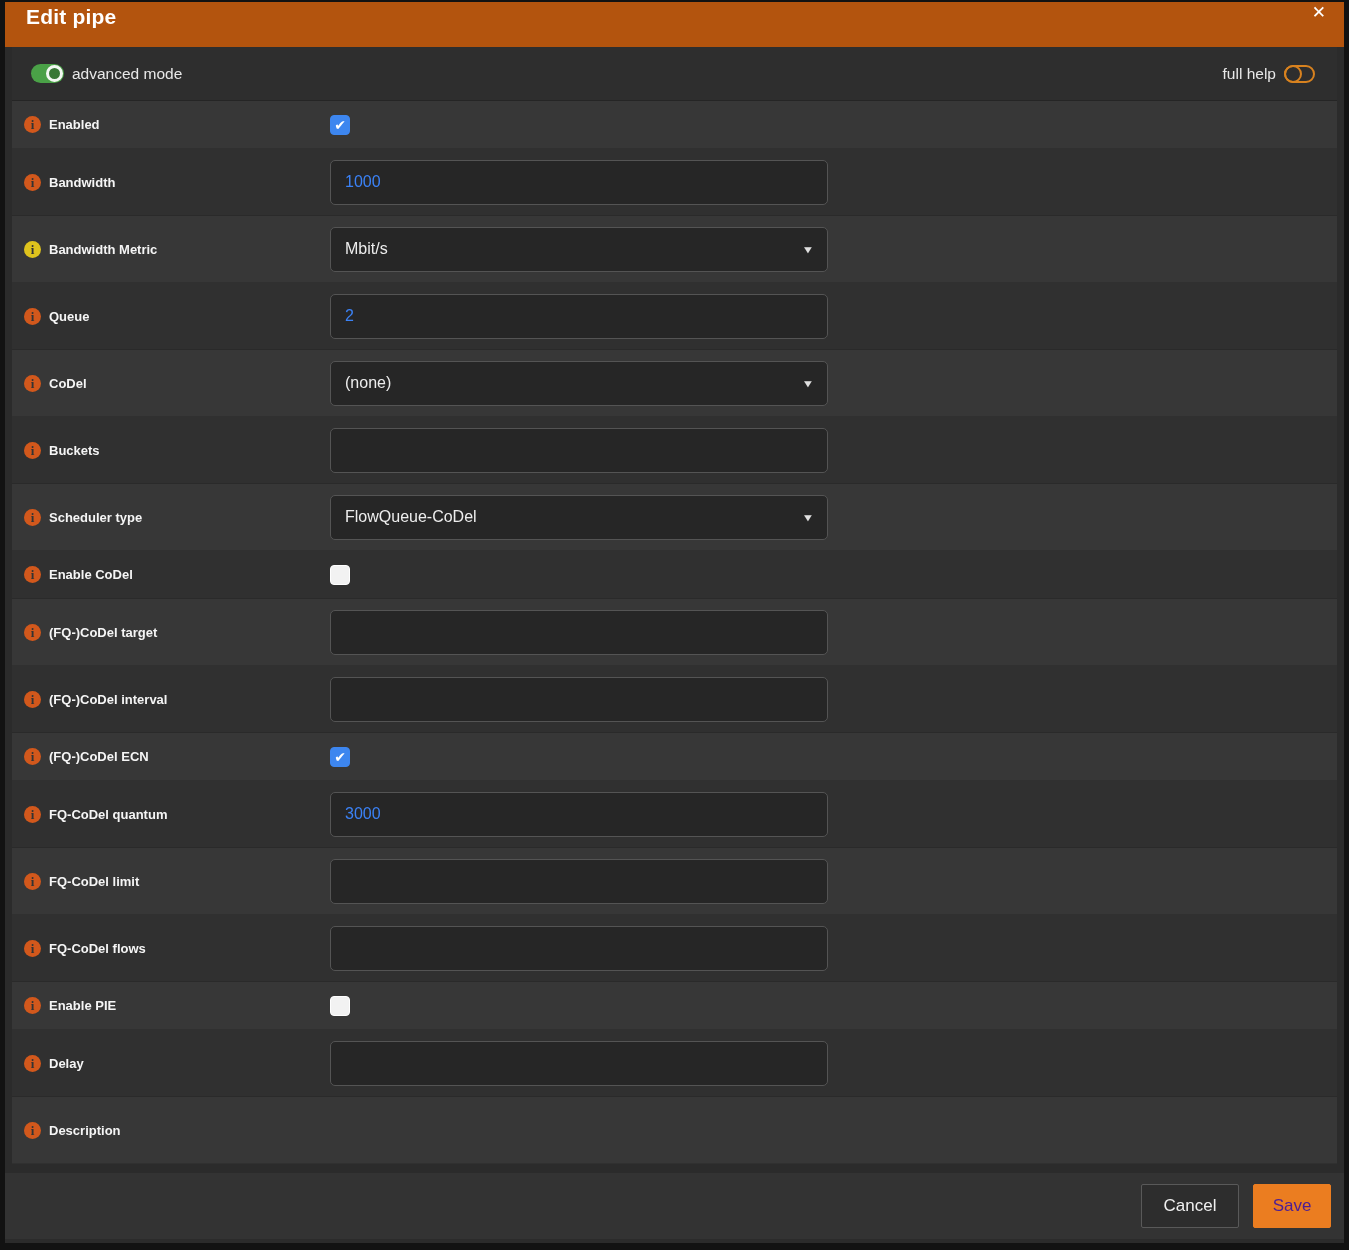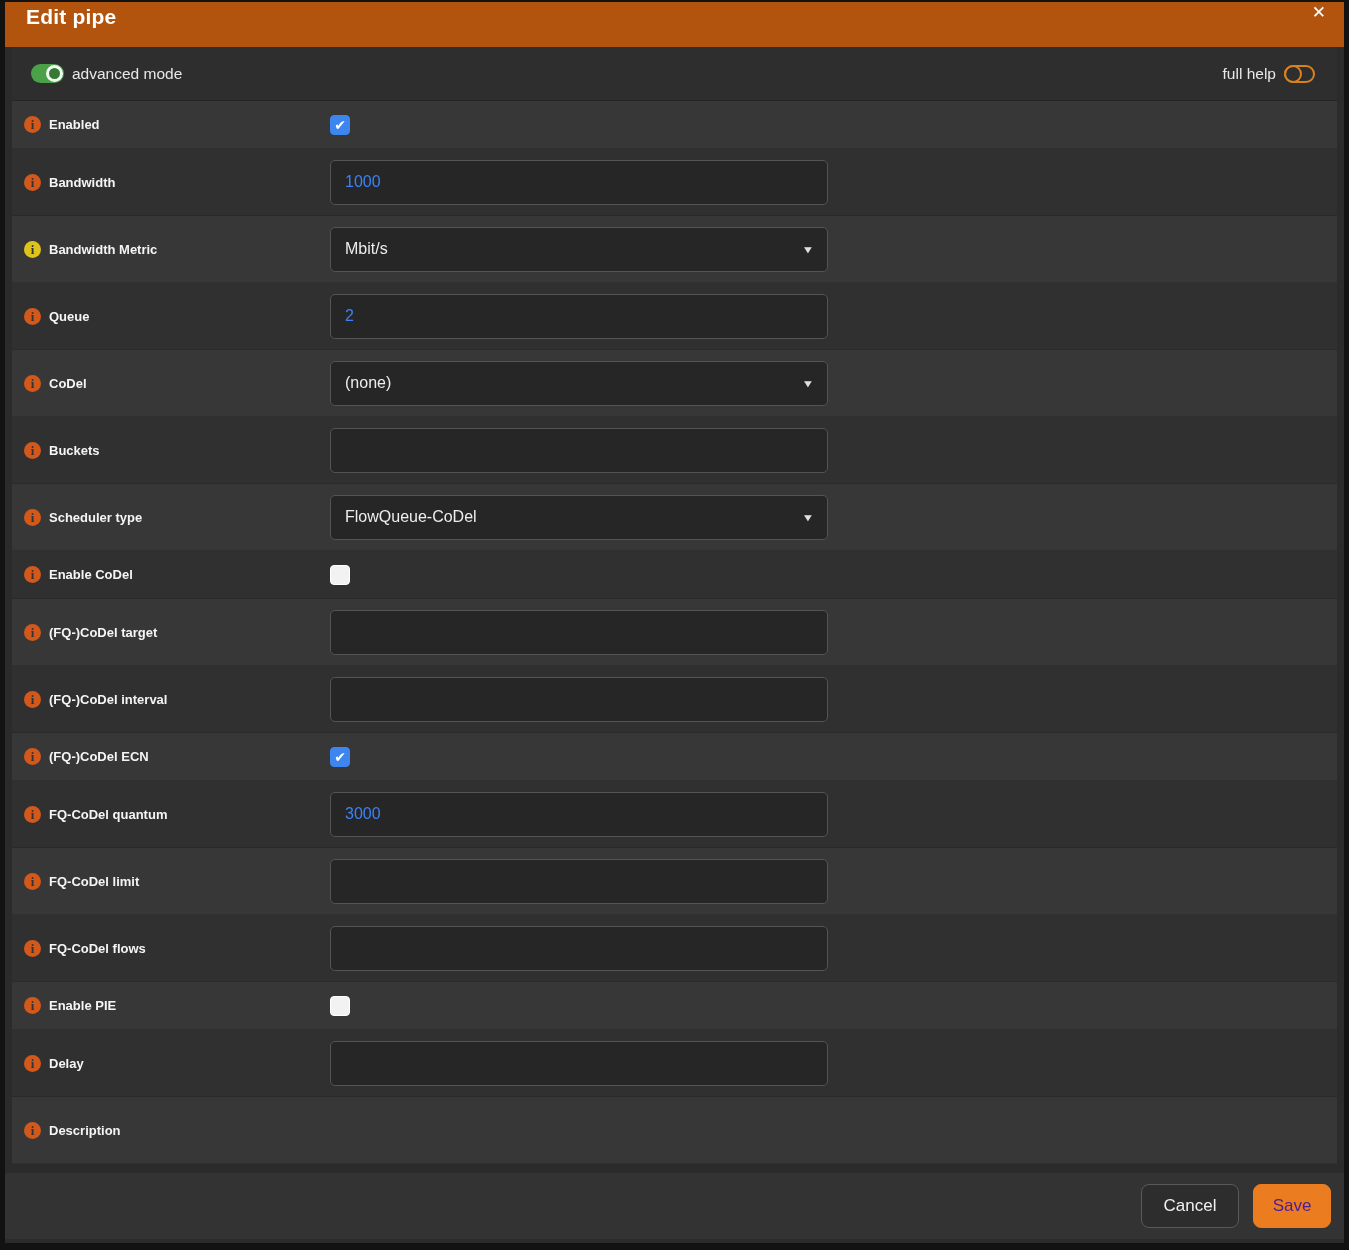--- a/index.html
+++ b/index.html
@@ -200,21 +200,21 @@
     height: 66px;
     display: flex;
     align-items: center;
     justify-content: flex-end;
     gap: 14px;
     padding: 0 13px;
     flex: 0 0 auto;
   }
   .btn {
     height: 44px;
-    border-radius: 8px;
+    border-radius: 2px;
     font-size: 17px;
     font-family: "Liberation Sans", sans-serif;
     display: inline-flex;
     align-items: center;
     justify-content: center;
     cursor: pointer;
   }
   .btn-cancel {
     width: 98px;
     background: #2d2d2d;

